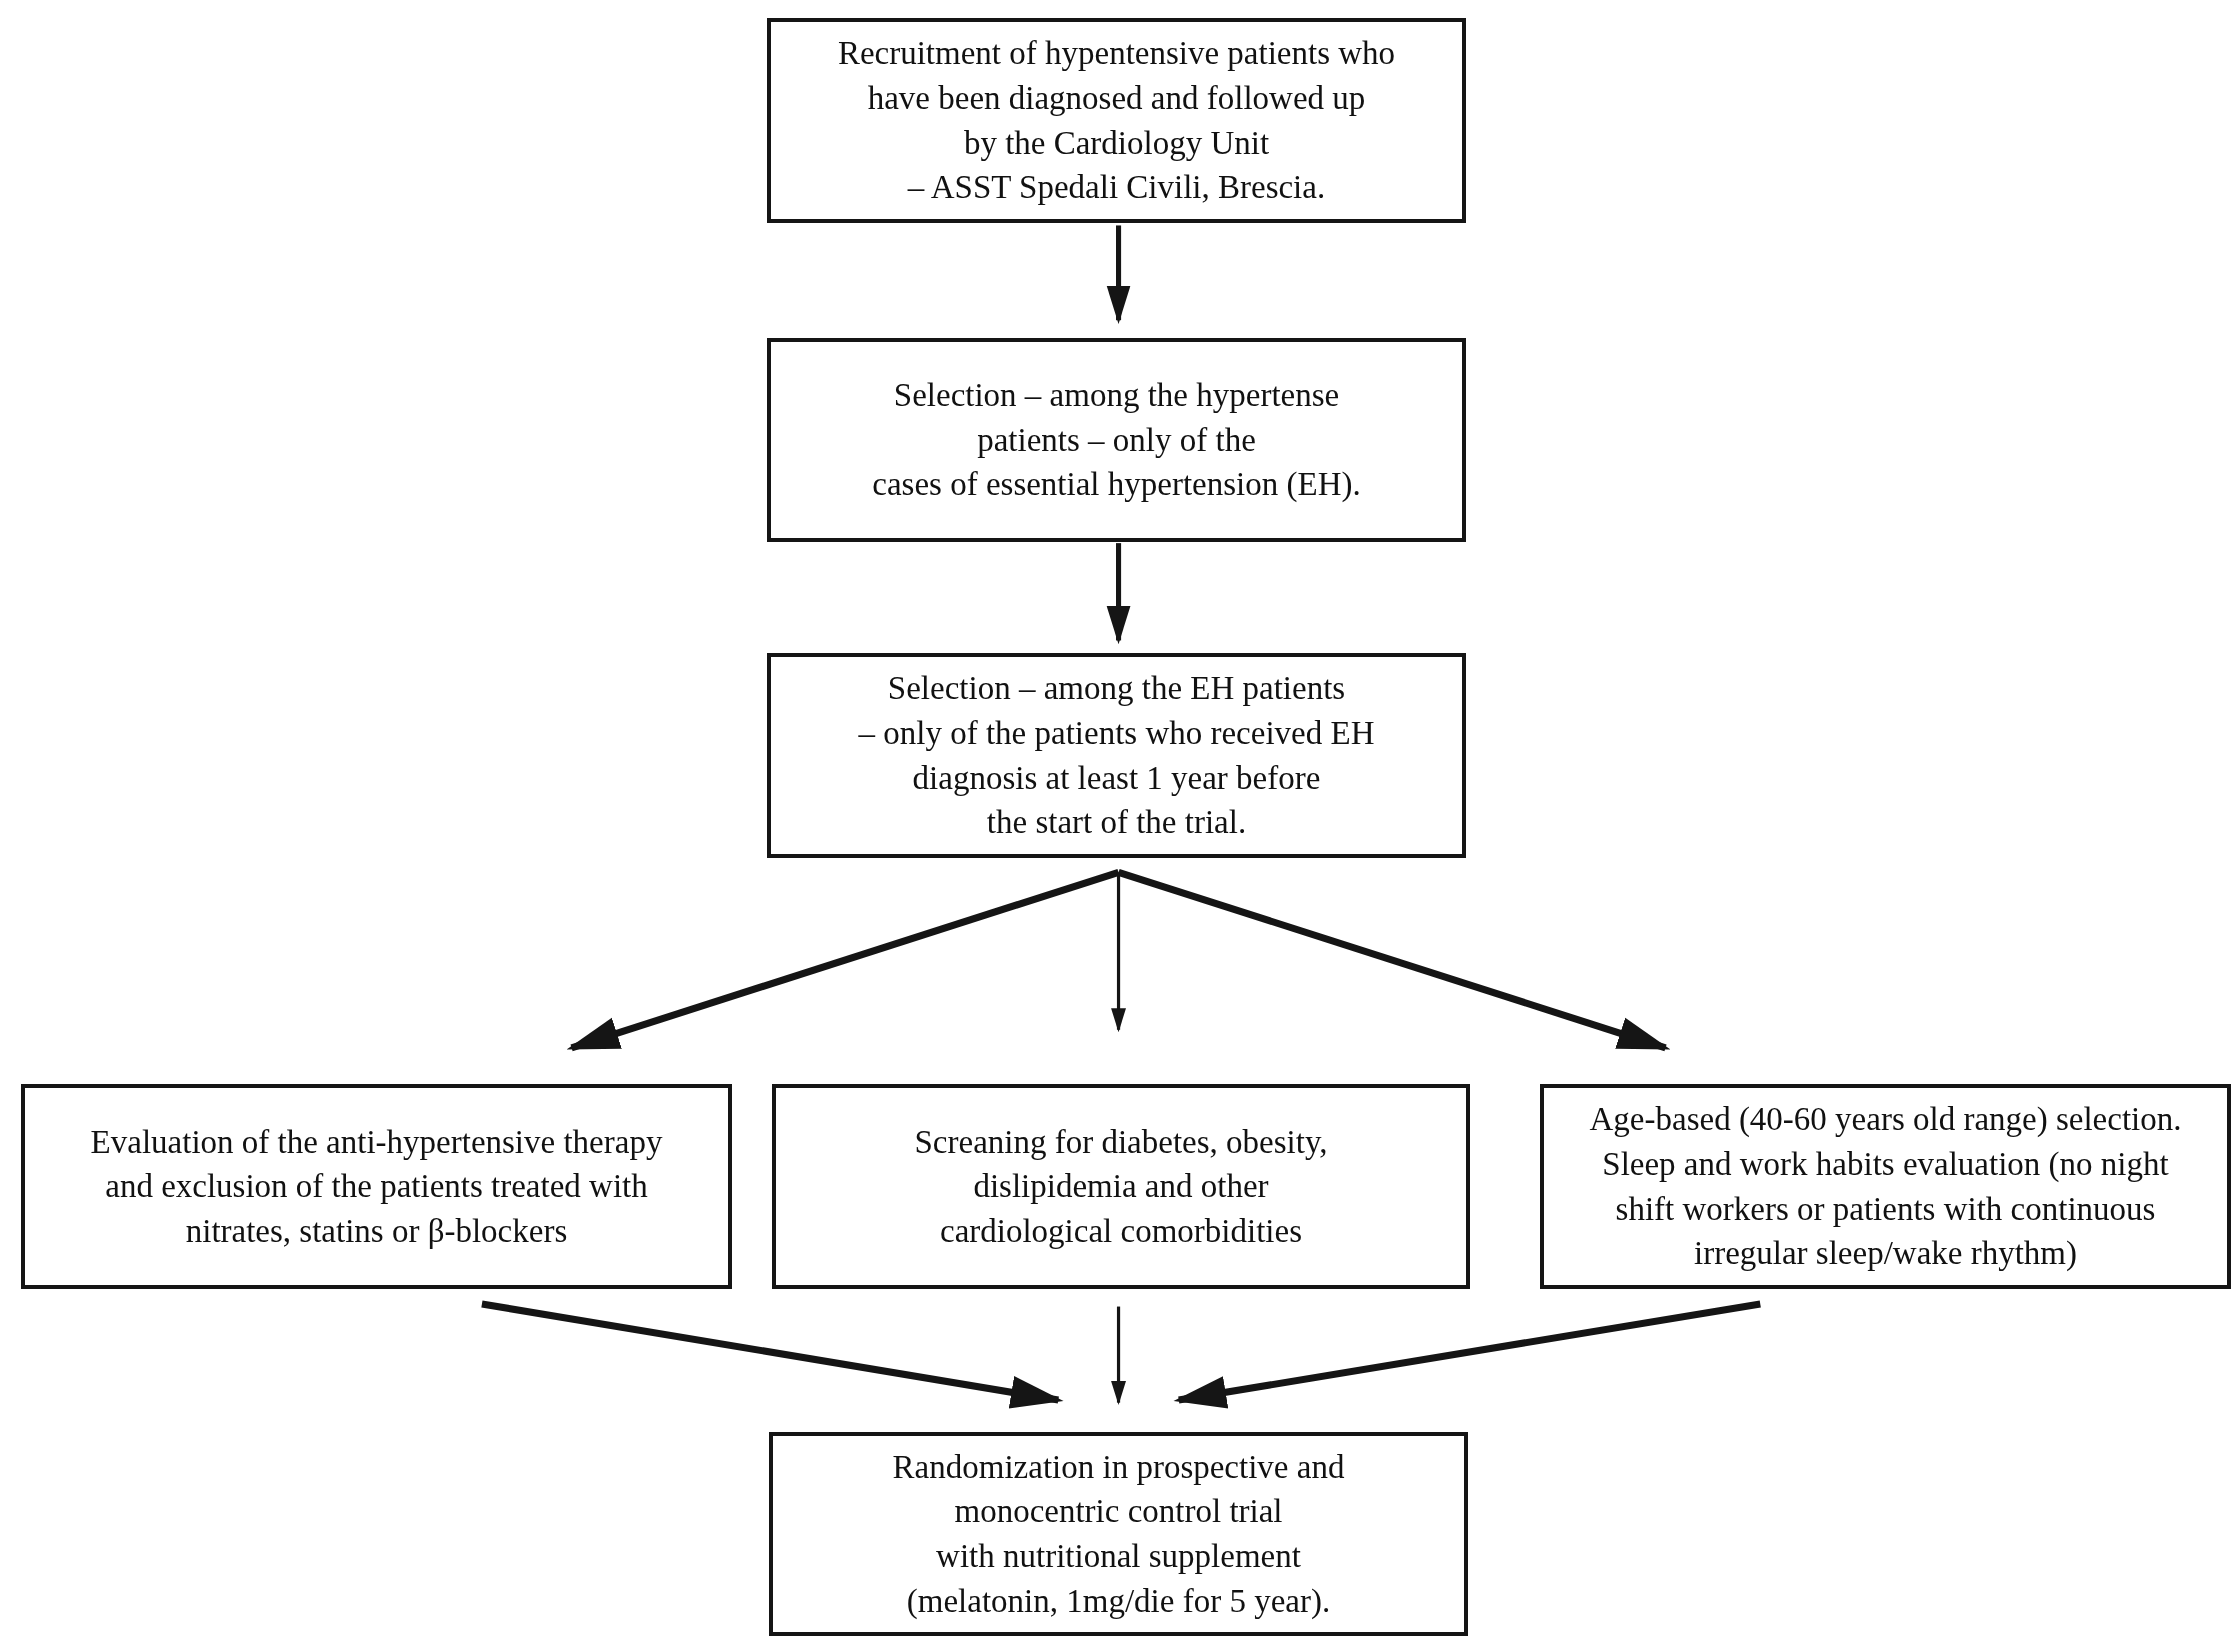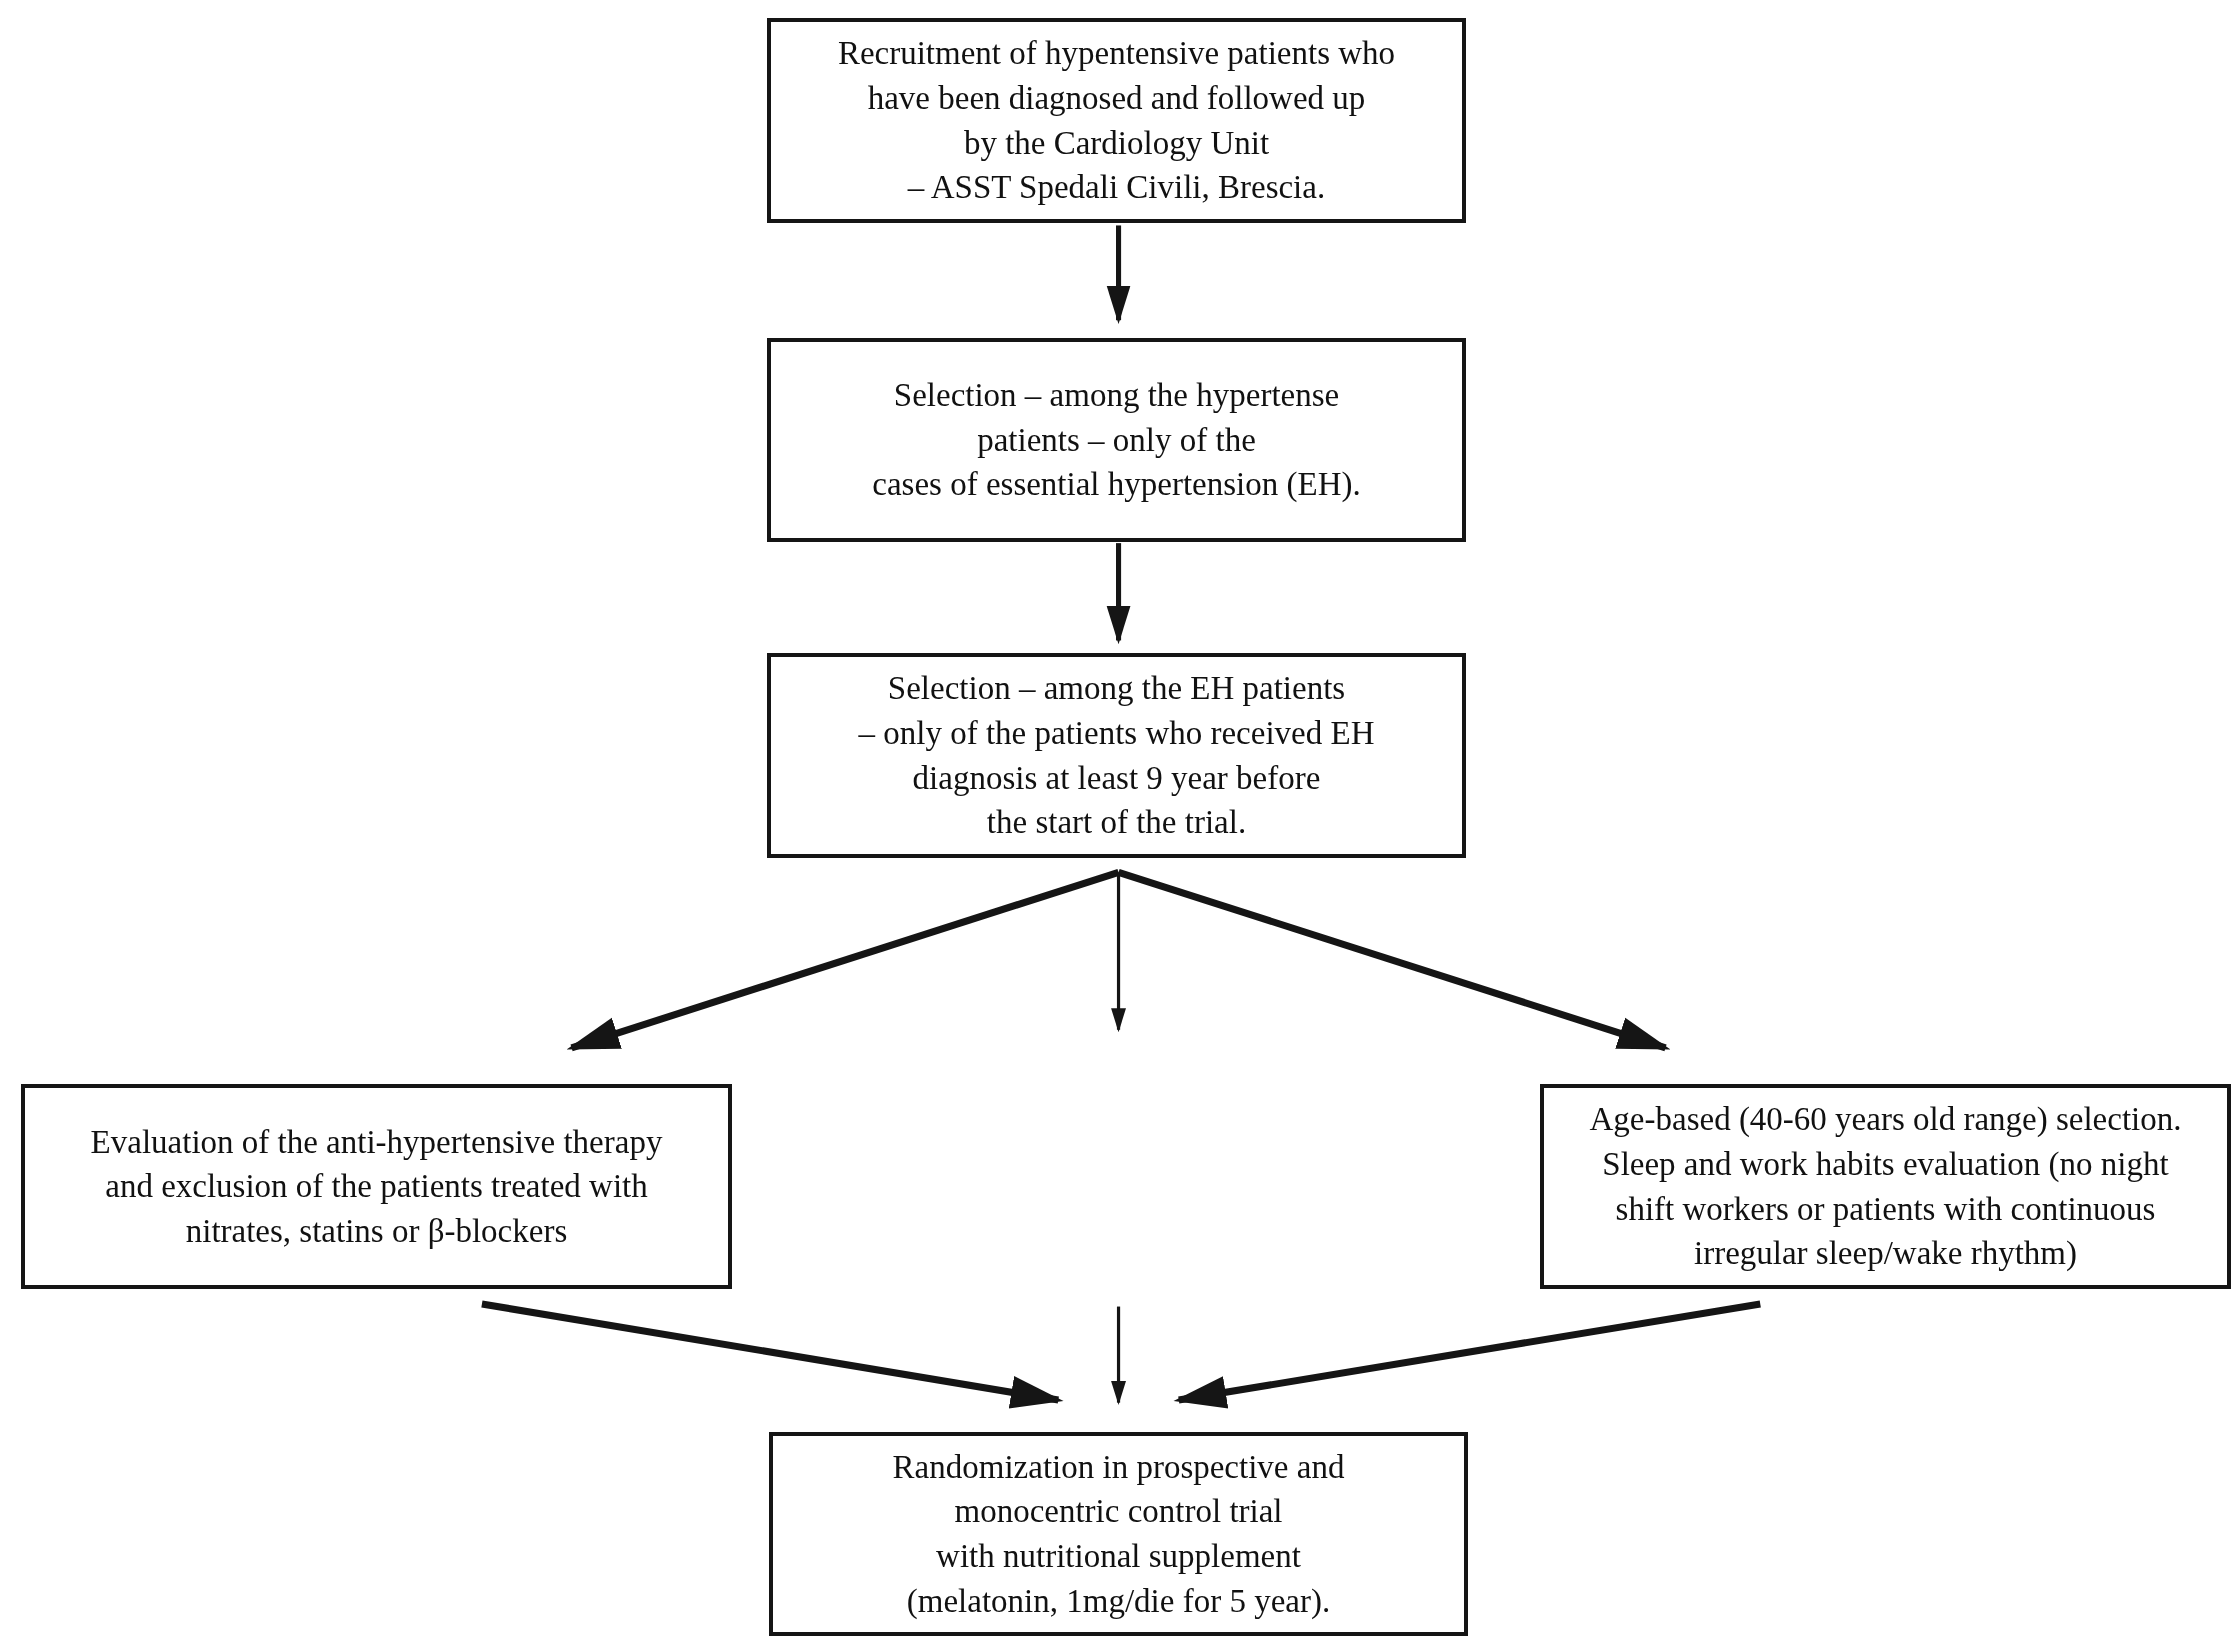--- a/index.html
+++ b/index.html
@@ -81,30 +81,35 @@
 
   <div class="box box-selection-eh">
     <div class="box-text">Selection – among the hypertense
 patients – only of the
 cases of essential hypertension (EH).</div>
   </div>
 
   <div class="box box-selection-1yr">
     <div class="box-text">Selection – among the EH patients
 – only of the patients who received EH
-diagnosis at least 9 year before
+diagnosis at least 1 year before
 the start of the trial.</div>
   </div>
 
   <div class="box box-therapy">
     <div class="box-text">Evaluation of the anti-hypertensive therapy
 and exclusion of the patients treated with
 nitrates, statins or β-blockers</div>
   </div>
 
+  <div class="box box-screening">
+    <div class="box-text">Screaning for diabetes, obesity,
+dislipidemia and other
+cardiological comorbidities</div>
+  </div>
 
   <div class="box box-age">
     <div class="box-text">Age-based (40-60 years old range) selection.
 Sleep and work habits evaluation (no night
 shift workers or patients with continuous
 irregular sleep/wake rhythm)</div>
   </div>
 
   <div class="box box-randomization">
     <div class="box-text">Randomization in prospective and

